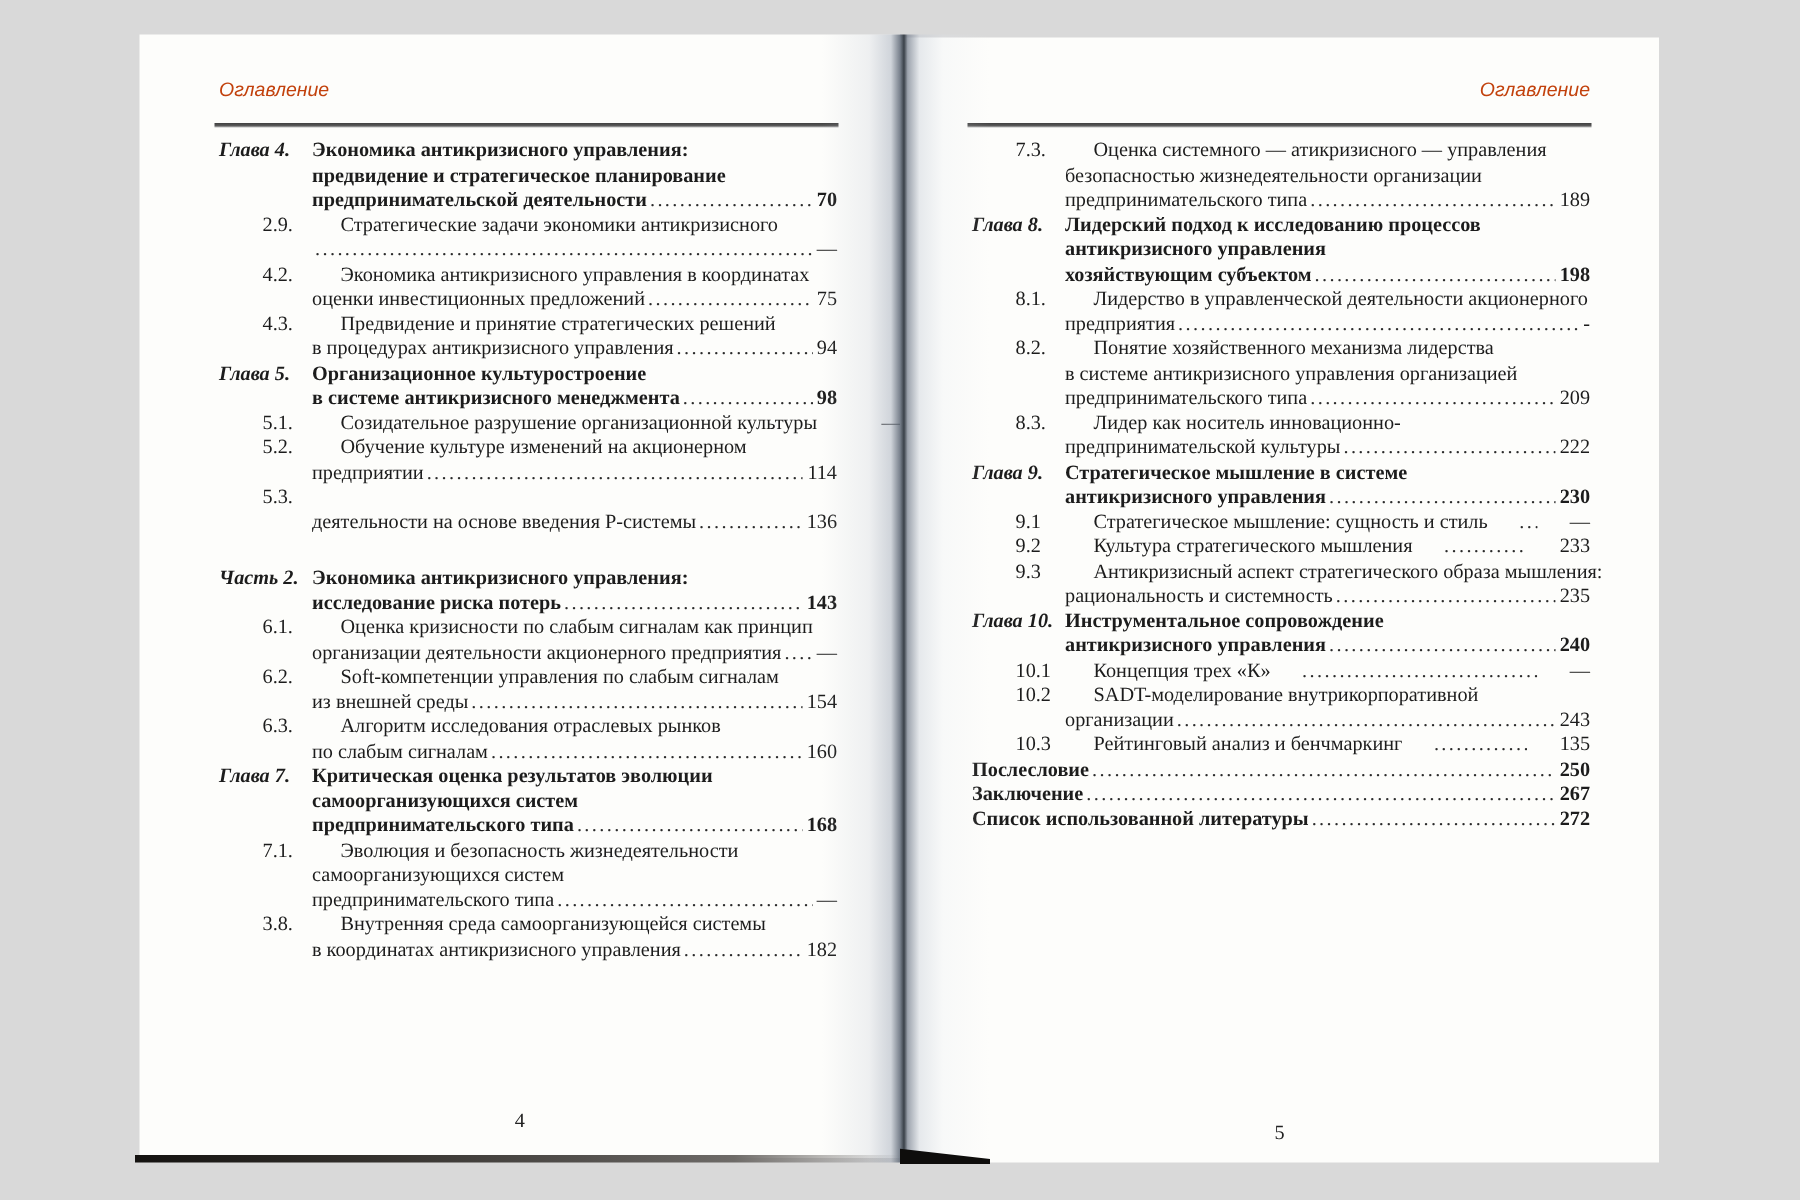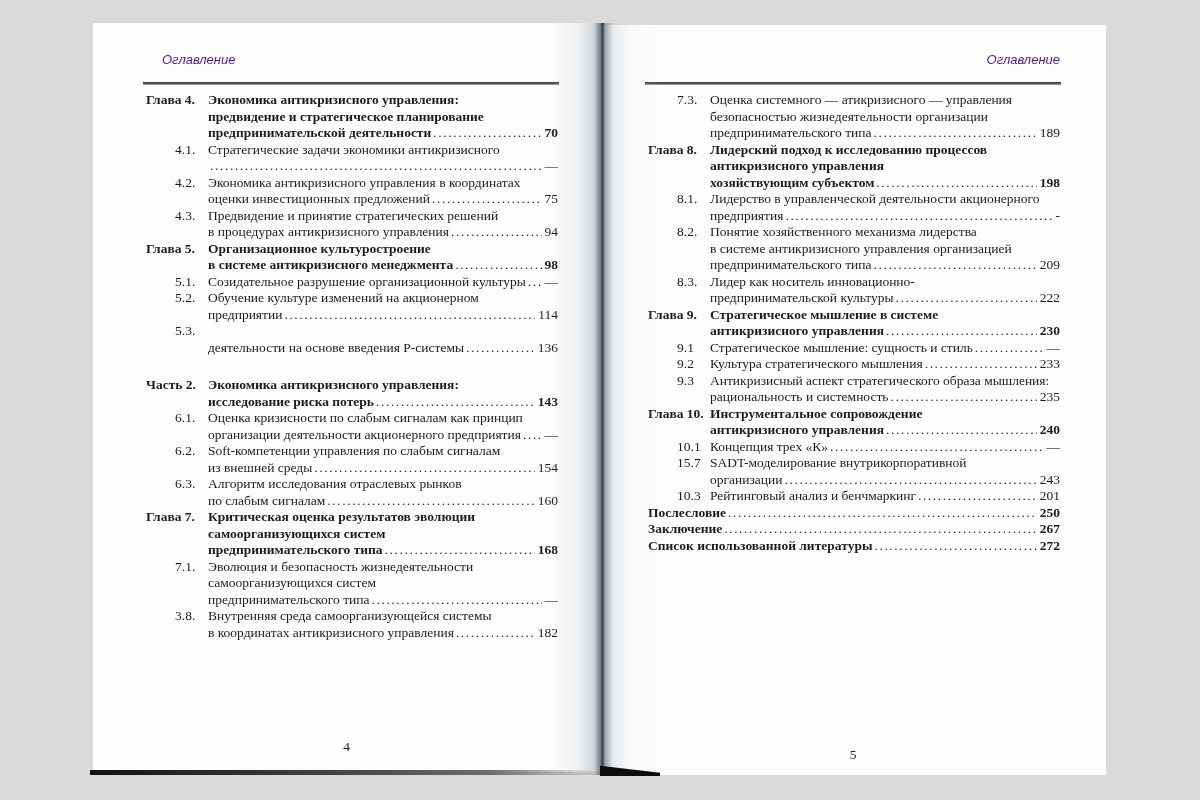--- a/index.html
+++ b/index.html
@@ -15,43 +15,43 @@
   }
   .page-left  { left:93px;  top:23px; width:507px; height:749px; }
   .page-right { left:600px; top:25px; width:506px; height:750px; }
 
   .page-inner { position:relative; height:100%; }
   .page-left  .page-inner { padding:30px 42px 0 53px; }
   .page-right .page-inner { padding:28px 46px 0 48px; }
 
   .running-head {
     font-family:"Liberation Sans", sans-serif;
-    font-style:italic; font-size:13px; color:#4c1d95;
-    line-height:14px; height:14px;margin-left:16px;
+    font-style:italic; font-size:13px; color:#c2410c;
+    line-height:14px; height:14px;
   }
   .page-left  .running-head { text-align:left; }
   .page-right .running-head { text-align:right; }
 
   .head-rule {
     height:3px; margin:15px 0 0 -3px; width:416px;
     background:linear-gradient(180deg,#3f3f3f 0%,#575757 55%,#bdbdbd 100%);
   }
 
   .entries { margin-top:7px; width:412px; font-size:13.5px; line-height:16.5px; }
 
   .entry { }
   .entry.gap-before { margin-top:21px; }
   .line { display:flex; align-items:baseline; white-space:nowrap; }
 
   .entry.chapter .line, .entry.part .line { font-weight:bold; padding-left:62px; }
   .entry.chapter .line.first, .entry.part .line.first { padding-left:0; }
-  .entry.chapter .label, .entry.part .label { flex:none; width:62px; white-space:nowrap; }
+  .entry.chapter .label, .entry.part .label { flex:none; width:62px; white-space:nowrap;font-style:italic; }
 
   .entry.section .line { padding-left:62px; }
-  .entry.section .line.first { padding-left:29px; }
+  .entry.section .line.first { padding-left:29px;gap:19px; }
   .entry.section .label { flex:none; width:33px; white-space:nowrap; }
 
   .entry.backmatter .line { font-weight:bold; padding-left:0; }
 
   .dots {
     flex:1 1 auto; overflow:hidden; white-space:nowrap;
     font-weight:normal; color:#2a2a2a; margin-left:2px;
     letter-spacing:1.6px;
   }
   .dots::after {
@@ -109,21 +109,21 @@
               <span class="text">предвидение и стратегическое планирование</span>
             </div>
             <div class="line">
               <span class="text">предпринимательской деятельности</span>
               <span class="dots"></span>
               <span class="num">70</span>
             </div>
           </div>
           <div class="entry section">
             <div class="line first">
-              <span class="label">4.1.</span>
+              <span class="label">2.9.</span>
               <span class="text">Стратегические задачи экономики антикризисного</span>
             </div>
             <div class="line">
               <span class="dots"></span>
               <span class="num">—</span>
             </div>
           </div>
           <div class="entry section">
             <div class="line first">
               <span class="label">4.2.</span>
@@ -395,35 +395,35 @@
           <div class="entry section">
             <div class="line first">
               <span class="label">10.1</span>
               <span class="text">Концепция трех «К»</span>
               <span class="dots"></span>
               <span class="num">—</span>
             </div>
           </div>
           <div class="entry section">
             <div class="line first">
-              <span class="label">15.7</span>
+              <span class="label">10.2</span>
               <span class="text">SADT-моделирование внутрикорпоративной</span>
             </div>
             <div class="line">
               <span class="text">организации</span>
               <span class="dots"></span>
               <span class="num">243</span>
             </div>
           </div>
           <div class="entry section">
             <div class="line first">
               <span class="label">10.3</span>
               <span class="text">Рейтинговый анализ и бенчмаркинг</span>
               <span class="dots"></span>
-              <span class="num">201</span>
+              <span class="num">135</span>
             </div>
           </div>
           <div class="entry backmatter">
             <div class="line first">
               <span class="text">Послесловие</span>
               <span class="dots"></span>
               <span class="num">250</span>
             </div>
           </div>
           <div class="entry backmatter">

